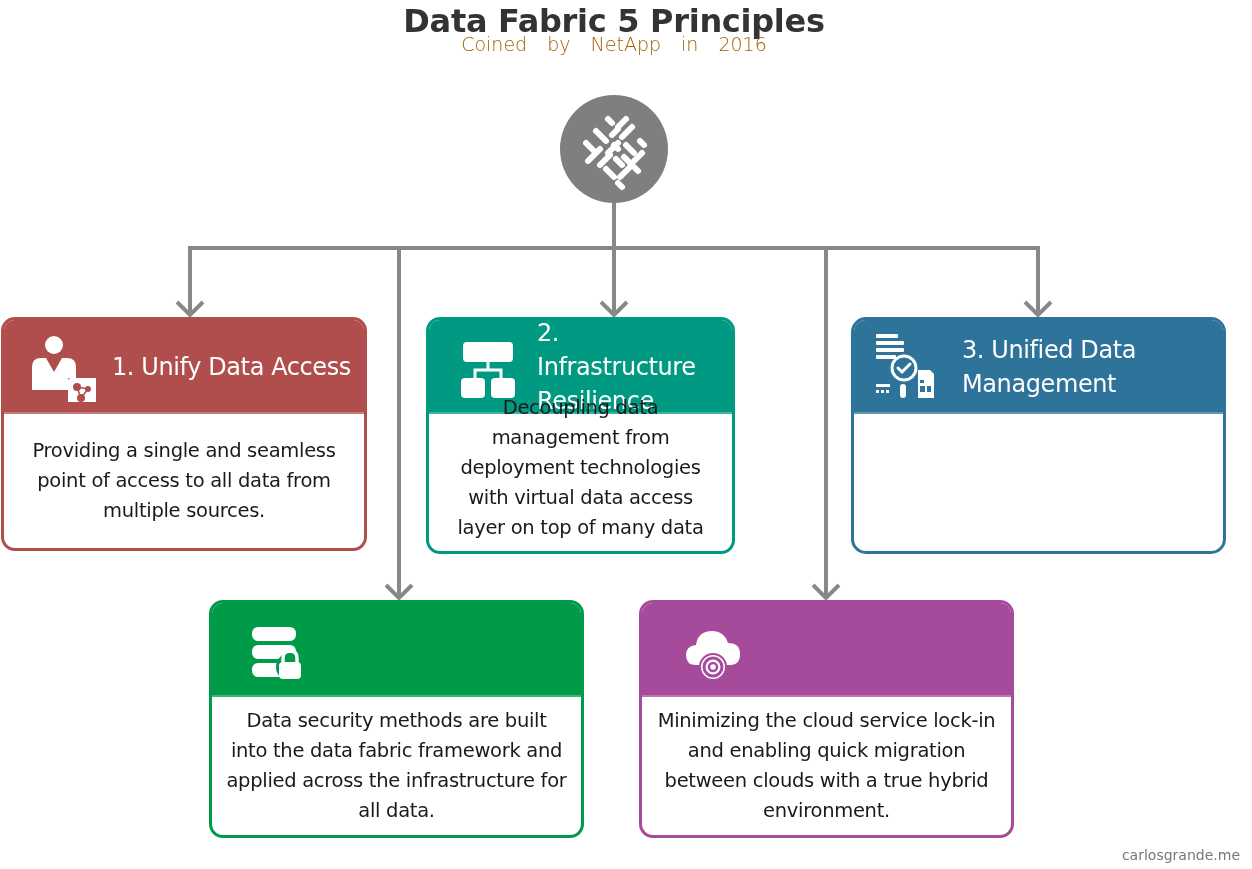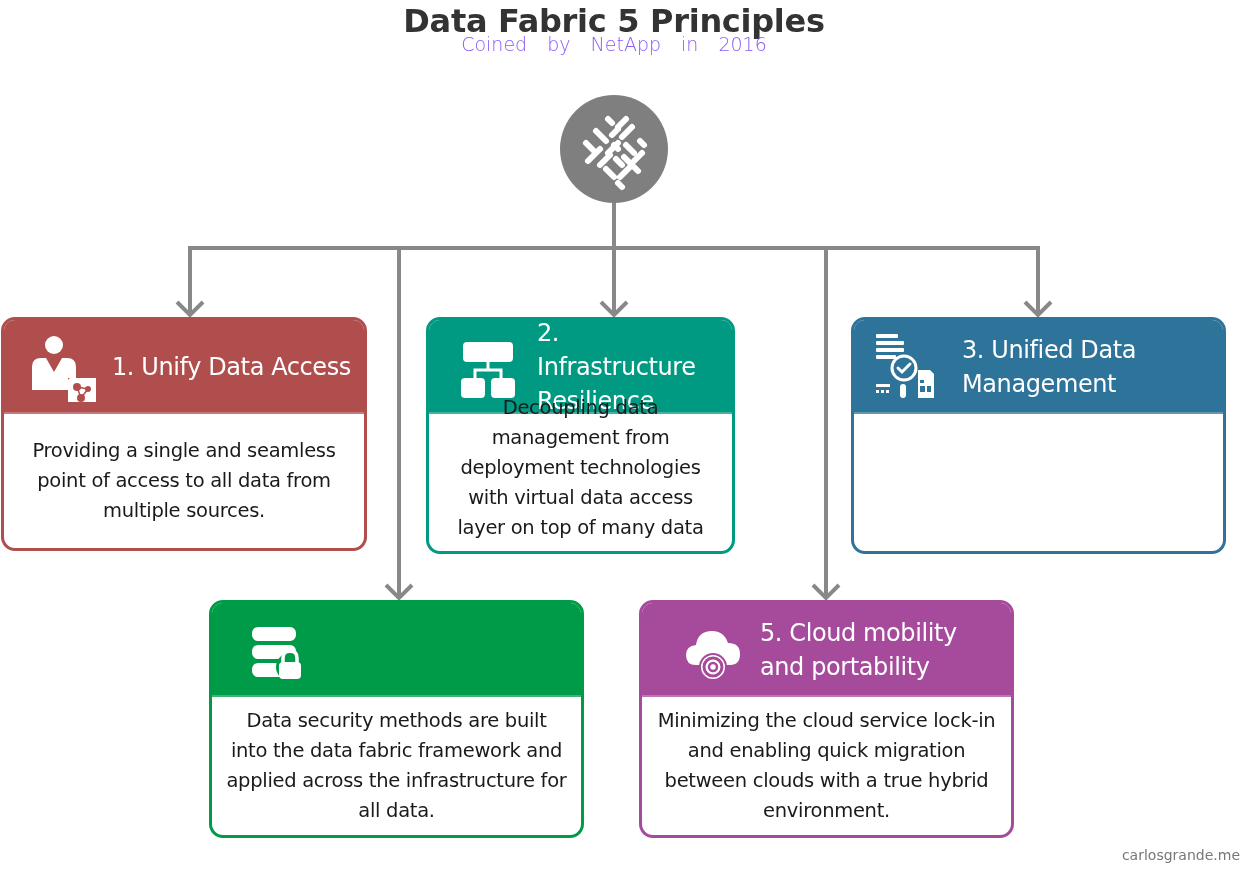--- a/index.html
+++ b/index.html
@@ -1,21 +1,21 @@
 <!DOCTYPE html>
 <html><head>
   <meta charset="utf-8">
   <style>
     html, body { margin: 0; padding: 0; background: #ffffff; }
     body { width: 1252px; height: 869px; position: relative; overflow: hidden;
            font-family: "DejaVu Sans", sans-serif; color: #1a1a1a; }
     .title { position: absolute; left: 0; width: 1228px; top: 2px; text-align: center;
              font-size: 32px; font-weight: bold; color: #333333; letter-spacing: -0.3px; }
     .subtitle { position: absolute; left: 0; width: 1228px; top: 33px; text-align: center;
-                font-size: 19px; color: #8b5cf6; word-spacing: 14px; font-weight: 300; }
+                font-size: 19px; color: #a16207; word-spacing: 14px; font-weight: 300; }
     .hub { position: absolute; left: 560px; top: 95px; width: 108px; height: 108px;
            border-radius: 50%; background: #7f7f7f; }
     .hub svg { position: absolute; left: 0; top: 0; }
     svg.connectors { position: absolute; left: 0; top: 0; }
     .card { position: absolute; border: 3px solid; border-radius: 14px; overflow: hidden;
             background: #fff; box-sizing: border-box; }
     .card .head { position: absolute; left: 0; right: 0; top: 0; height: 94px;
                   display: flex; align-items: center; }
     .card .head .sep { position: absolute; left: 0; right: 0; bottom: 0; height: 2px;
                        background: rgba(255,255,255,0.25); }
@@ -103,21 +103,21 @@
       <path d="M29 24 L29 32 M16 40 L16 32 L42 32 L42 40" stroke="#fff" stroke-width="3" fill="none"></path>
       <rect x="2" y="40" width="24" height="20" rx="4" fill="#fff"></rect>
       <rect x="32" y="40" width="24" height="20" rx="4" fill="#fff"></rect>
     </svg>
     <div class="label" style="left:108px;">2. Infrastructure Resilience</div>
     <div class="sep"></div>
   </div>
   <div class="body">Decoupling data management from deployment technologies with virtual data access layer on top of many data sources.</div>
 </div>
 
-<div class="card" style="left:851px; top:317px; width:375px; height:237px; border-color:#2e7399;">
+<div class="card" style="left:851px; top:317px; width:375px; height:237px; border-color:#2e7399;border-radius:15px;">
   <div class="head" style="background:#2e7399;">
     <svg class="icon" viewBox="0 0 70 68" style="left:18px; top:12px;">
       <g fill="#fff">
         <rect x="4" y="2" width="22" height="4" rx="1"></rect>
         <rect x="4" y="9" width="28" height="4" rx="1"></rect>
         <rect x="4" y="16" width="28" height="4" rx="1"></rect>
         <rect x="4" y="23" width="20" height="4" rx="1"></rect>
         <rect x="4" y="52" width="14" height="3"></rect>
         <rect x="4" y="58" width="3" height="3"></rect>
           <rect x="9" y="58" width="3" height="3"></rect>
@@ -155,19 +155,18 @@
 
 <div class="card" style="left:639px; top:600px; width:375px; height:238px; border-color:#a64b9c;">
   <div class="head" style="background:#a64b9c;">
     <svg class="icon" viewBox="0 0 70 68" style="left:42px; top:18px;">
       <path d="M12 44 Q2 44 2 34 Q2 25 12 24 Q14 10 28 10 Q40 10 44 22 Q56 22 56 33 Q56 44 46 44 Z" fill="#fff"></path>
       <circle cx="29" cy="46" r="13" fill="#fff" stroke="#a64b9c" stroke-width="2"></circle>
       <circle cx="29" cy="46" r="9" fill="none" stroke="#a64b9c" stroke-width="3"></circle>
       <path d="M29 41 A5 5 0 1 0 34 46" fill="none" stroke="#fff" stroke-width="0"></path>
       <circle cx="29" cy="46" r="4" fill="#fff" stroke="#a64b9c" stroke-width="2.5"></circle>
     </svg>
-    <div class="label" style="left:118px;">5. Cloud mobility and portability</div>
     <div class="sep"></div>
   </div>
   <div class="body">Minimizing the cloud service lock-in and enabling quick migration between clouds with a true hybrid environment.</div>
 </div>
 
 <div class="credit">carlosgrande.me</div>
 
 </body></html>

